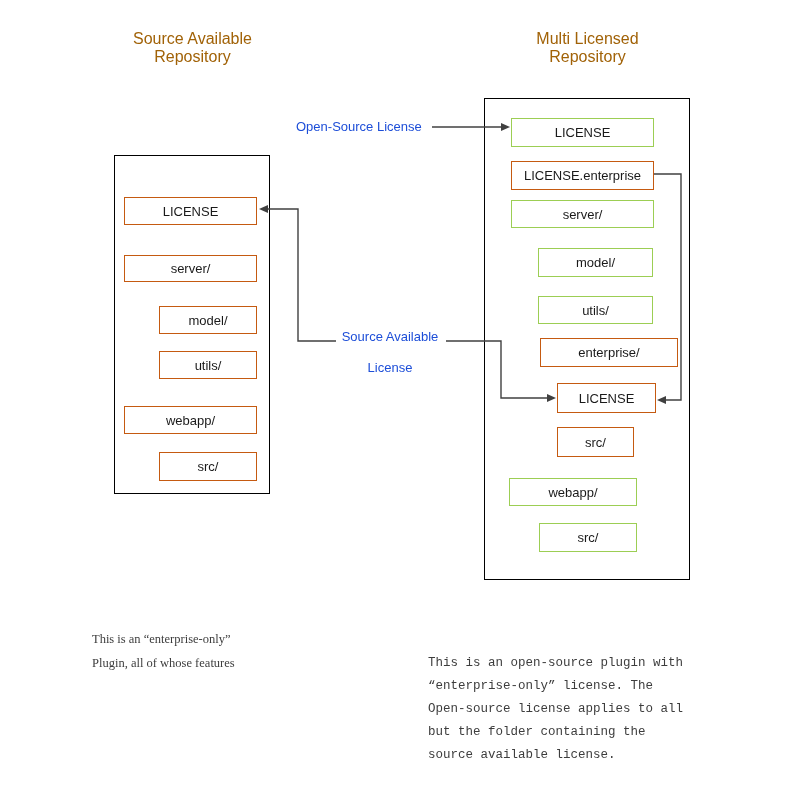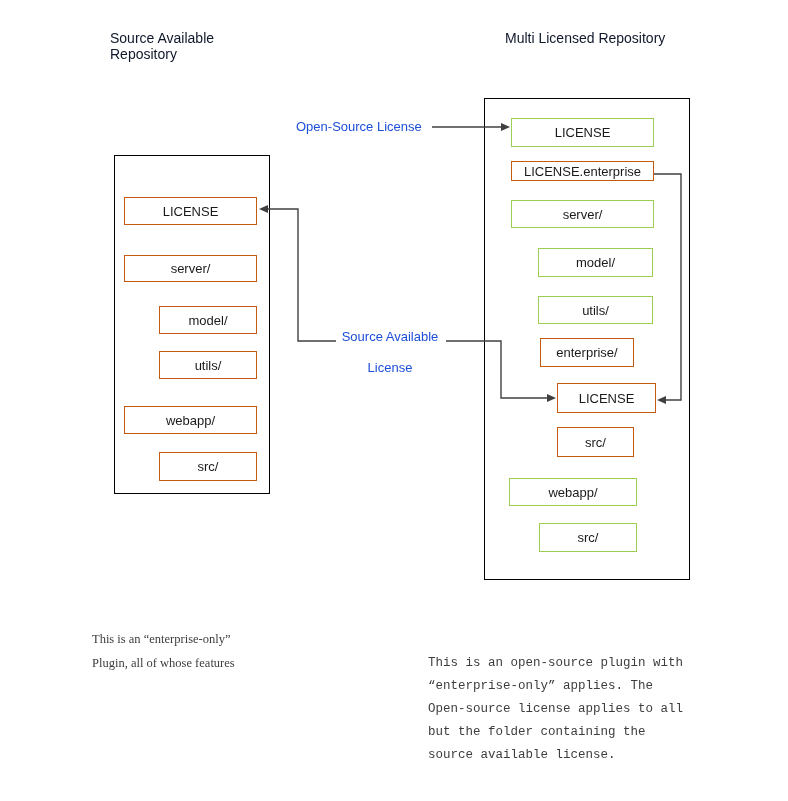--- a/index.html
+++ b/index.html
@@ -12,22 +12,23 @@
   body {
     width: 788px; height: 801px;
     background: #ffffff;
     position: relative;
     font-family: "Liberation Sans", sans-serif;
     color: var(--ink);
     overflow: hidden;
   }
   .abs { position: absolute; }
   .repo-title {
-    font-size: 14px;
-    color: #0f172a;
+    font-size: 16px;
+    text-align: center;
+    color: #a16207;
   }
   .repo-container {
     position: absolute;
     border: 1px solid #000000;
     background: transparent;
   }
   .fbox {
     position: absolute;
     background: #ffffff;
     display: flex;
@@ -76,25 +77,25 @@
 <div class="repo-container" style="left:484px; top:98px; width:206px; height:482px;"></div>
 
 <div class="fbox orange" style="left:124px; top:197px; width:133px; height:28px;">LICENSE</div>
 <div class="fbox orange" style="left:124px; top:255px; width:133px; height:27px;">server/</div>
 <div class="fbox orange" style="left:159px; top:306px; width:98px; height:28px;">model/</div>
 <div class="fbox orange" style="left:159px; top:351px; width:98px; height:28px;">utils/</div>
 <div class="fbox orange" style="left:124px; top:406px; width:133px; height:28px;">webapp/</div>
 <div class="fbox orange" style="left:159px; top:452px; width:98px; height:29px;">src/</div>
 
 <div class="fbox green" style="left:511px; top:118px; width:143px; height:29px;">LICENSE</div>
-<div class="fbox orange" style="left:511px; top:161px; width:143px; height:20px;">LICENSE.enterprise</div>
+<div class="fbox orange" style="left:511px; top:161px; width:143px; height:29px;">LICENSE.enterprise</div>
 <div class="fbox green" style="left:511px; top:200px; width:143px; height:28px;">server/</div>
 <div class="fbox green" style="left:538px; top:248px; width:115px; height:29px;">model/</div>
 <div class="fbox green" style="left:538px; top:296px; width:115px; height:28px;">utils/</div>
-<div class="fbox orange" style="left:540px; top:338px; width:94px; height:29px;">enterprise/</div>
+<div class="fbox orange" style="left:540px; top:338px; width:138px; height:29px;">enterprise/</div>
 <div class="fbox orange" style="left:557px; top:383px; width:99px; height:30px;">LICENSE</div>
 <div class="fbox orange" style="left:557px; top:427px; width:77px; height:30px;">src/</div>
 <div class="fbox green" style="left:509px; top:478px; width:128px; height:28px;">webapp/</div>
 <div class="fbox green" style="left:539px; top:523px; width:98px; height:29px;">src/</div>
 
 <div class="flow-label" style="left:296px; top:119px;">Open-Source License</div>
 <div class="flow-label center" style="left:330px; top:329px; width:120px;">Source Available</div>
 <div class="flow-label center" style="left:330px; top:360px; width:120px;">License</div>
 
 <svg class="connectors">
@@ -119,17 +120,17 @@
     <polygon points="657,400 666,396 666,404"></polygon>
   </g>
 </svg>
 
 <div class="note" style="left:92px; top:627px;font-family:Liberation Serif, serif;">
   <div>This is an “enterprise-only”</div>
   <div>Plugin, all of whose features</div>
 </div>
 <div class="note" style="left:428px; top:652px; line-height:23px;">
   <div>This is an open-source plugin with</div>
-  <div>“enterprise-only” applies. The</div>
+  <div>“enterprise-only” license. The</div>
   <div>Open-source license applies to all</div>
   <div>but the folder containing the</div>
   <div>source available license.</div>
 </div>
 
 </body></html>

